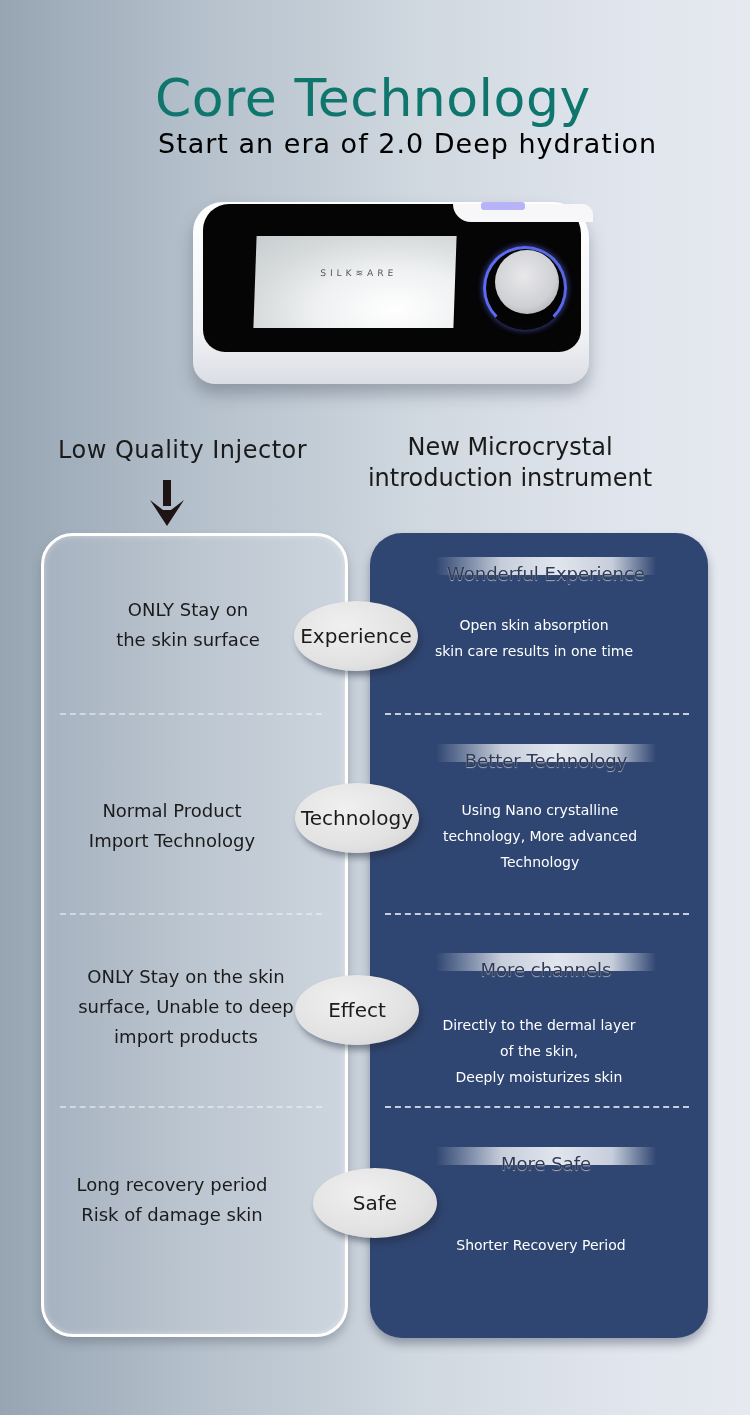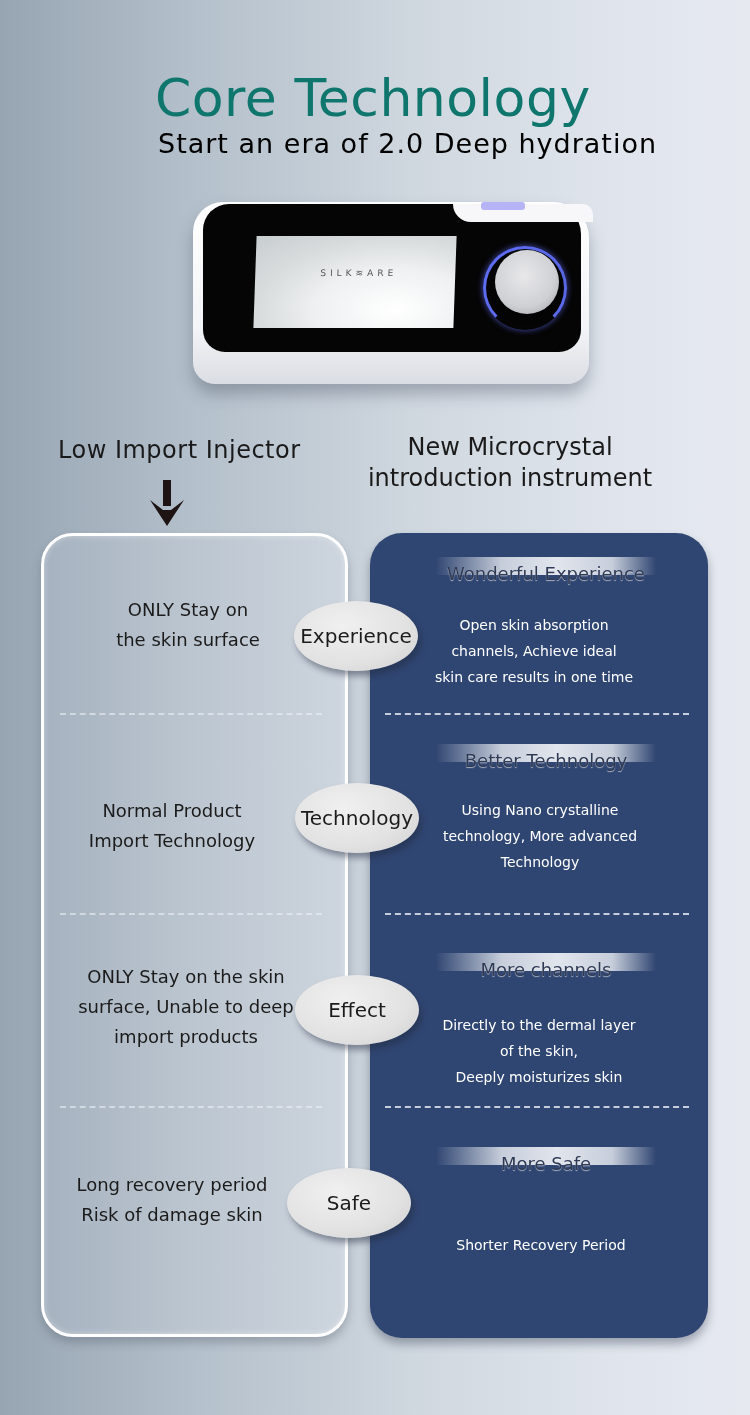--- a/index.html
+++ b/index.html
@@ -123,42 +123,41 @@
     <div class="notch"></div>
     <div class="screen">
       <div class="brand">SILK≋ARE</div>
     </div>
     <div class="knob-ring"></div>
     <div class="knob"></div>
   </div>
   <div class="led"></div>
 </div>
 
-<div id="left-heading" class="abs">Low Import Injector</div>
+<div id="left-heading" class="abs">Low Quality Injector</div>
 <div id="right-heading" class="abs">
   <div>New Microcrystal</div>
   <div>introduction instrument</div>
 </div>
 
 <svg id="arrow" class="abs" viewBox="0 0 34 46">
   <rect x="13" y="0" width="8" height="26" fill="#1e1414"></rect>
   <polygon points="0,20 17,46 34,20 21,30 13,30" fill="#1e1414"></polygon>
 </svg>
 
 <div id="left-panel" class="abs"></div>
 <div id="right-panel" class="abs"></div>
 
 <div class="left-text" style="left:42px; top:595px;margin-left:16px;">
   <div>ONLY Stay on</div>
   <div>the skin surface</div>
 </div>
 <div class="tag" style="left:436px; top:557px;">Wonderful Experience</div>
 <div class="right-text" style="left:384px; top:612px;">
   <div>Open skin absorption</div>
-  <div>channels, Achieve ideal</div>
   <div>skin care results in one time</div>
 </div>
 <div class="oval" style="left:294px; top:601px;">Experience</div>
 <div class="dash-left" style="top:713px;"></div>
 <div class="dash-right" style="top:713px;"></div>
 
 <div class="left-text" style="left:42px; top:796px;">
   <div>Normal Product</div>
   <div>Import Technology</div>
 </div>
@@ -188,13 +187,13 @@
 <div class="dash-right" style="top:1106px;"></div>
 
 <div class="left-text" style="left:42px; top:1170px;">
   <div>Long recovery period</div>
   <div>Risk of damage skin</div>
 </div>
 <div class="tag" style="left:436px; top:1147px;">More Safe</div>
 <div class="right-text" style="left:391px; top:1232px;">
   <div>Shorter Recovery Period</div>
 </div>
-<div class="oval" style="left:287px; top:1168px;">Safe</div>
+<div class="oval" style="left:313px; top:1168px;">Safe</div>
 
 </body></html>

